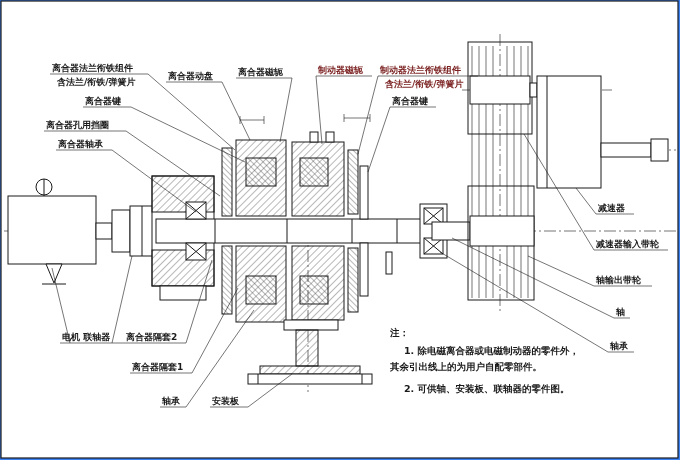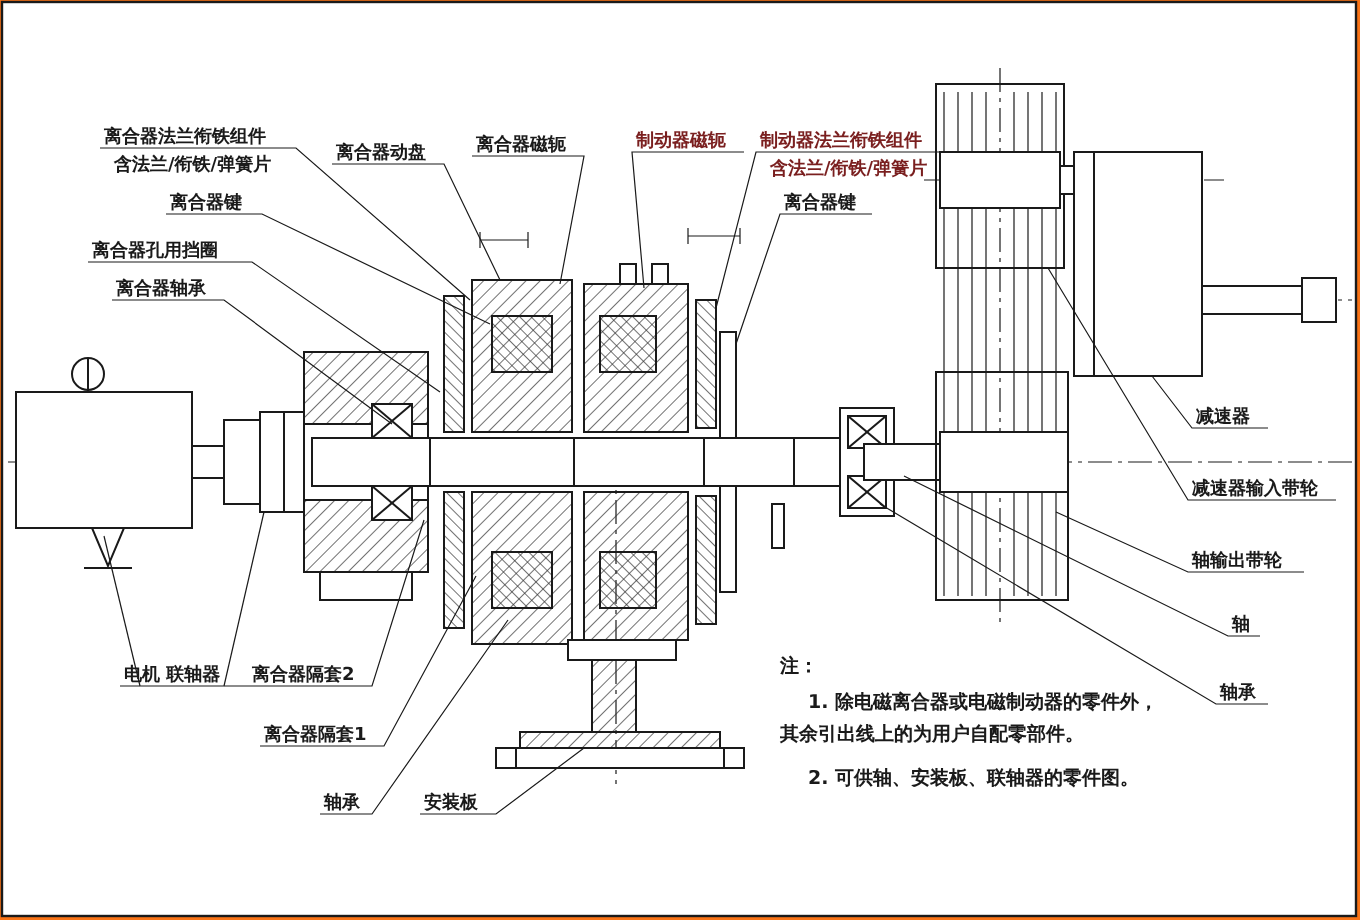--- a/index.html
+++ b/index.html
@@ -1,16 +1,16 @@
 <!DOCTYPE html>
 <html><head>
 <meta charset="utf-8">
 <style>
   html,body{margin:0;padding:0;background:#fff;}
-  .page{position:relative;width:680px;height:460px;background:#f97316;overflow:hidden;
+  .page{position:relative;width:680px;height:460px;background:#3b82f6;overflow:hidden;
         font-family:"DejaVu Sans",sans-serif;}
   svg{display:block;}
   text{font-family:"DejaVu Sans",sans-serif;font-weight:700;}
   .lbl{font-size:9px;fill:#1a1a1a;}
   .lbl-red{font-size:9px;fill:#7a1f1f;}
   .note{font-size:9.5px;fill:#1a1a1a;}
   .thin{stroke:#1a1a1a;stroke-width:0.6;fill:none;}
   .ln{stroke:#1a1a1a;stroke-width:1;fill:none;}
   .cl{stroke:#1a1a1a;stroke-width:0.6;stroke-dasharray:12 3 2 3;fill:none;}
 </style>

